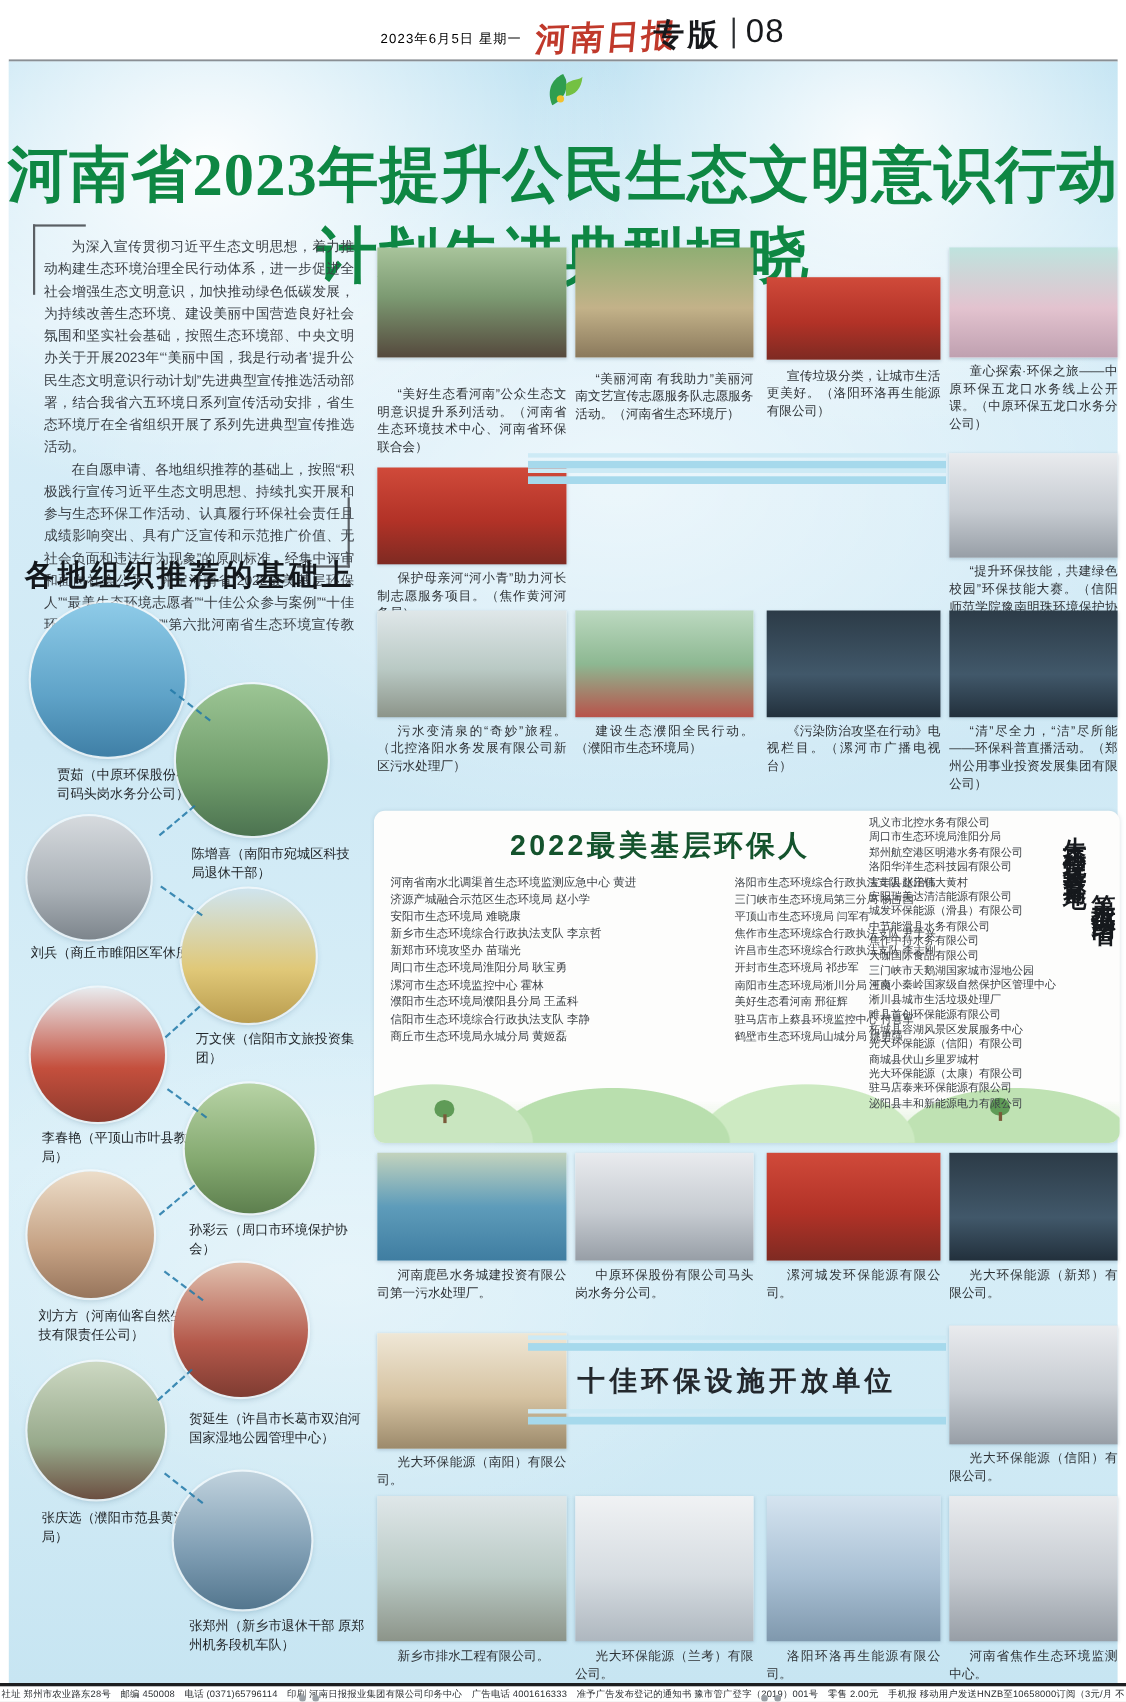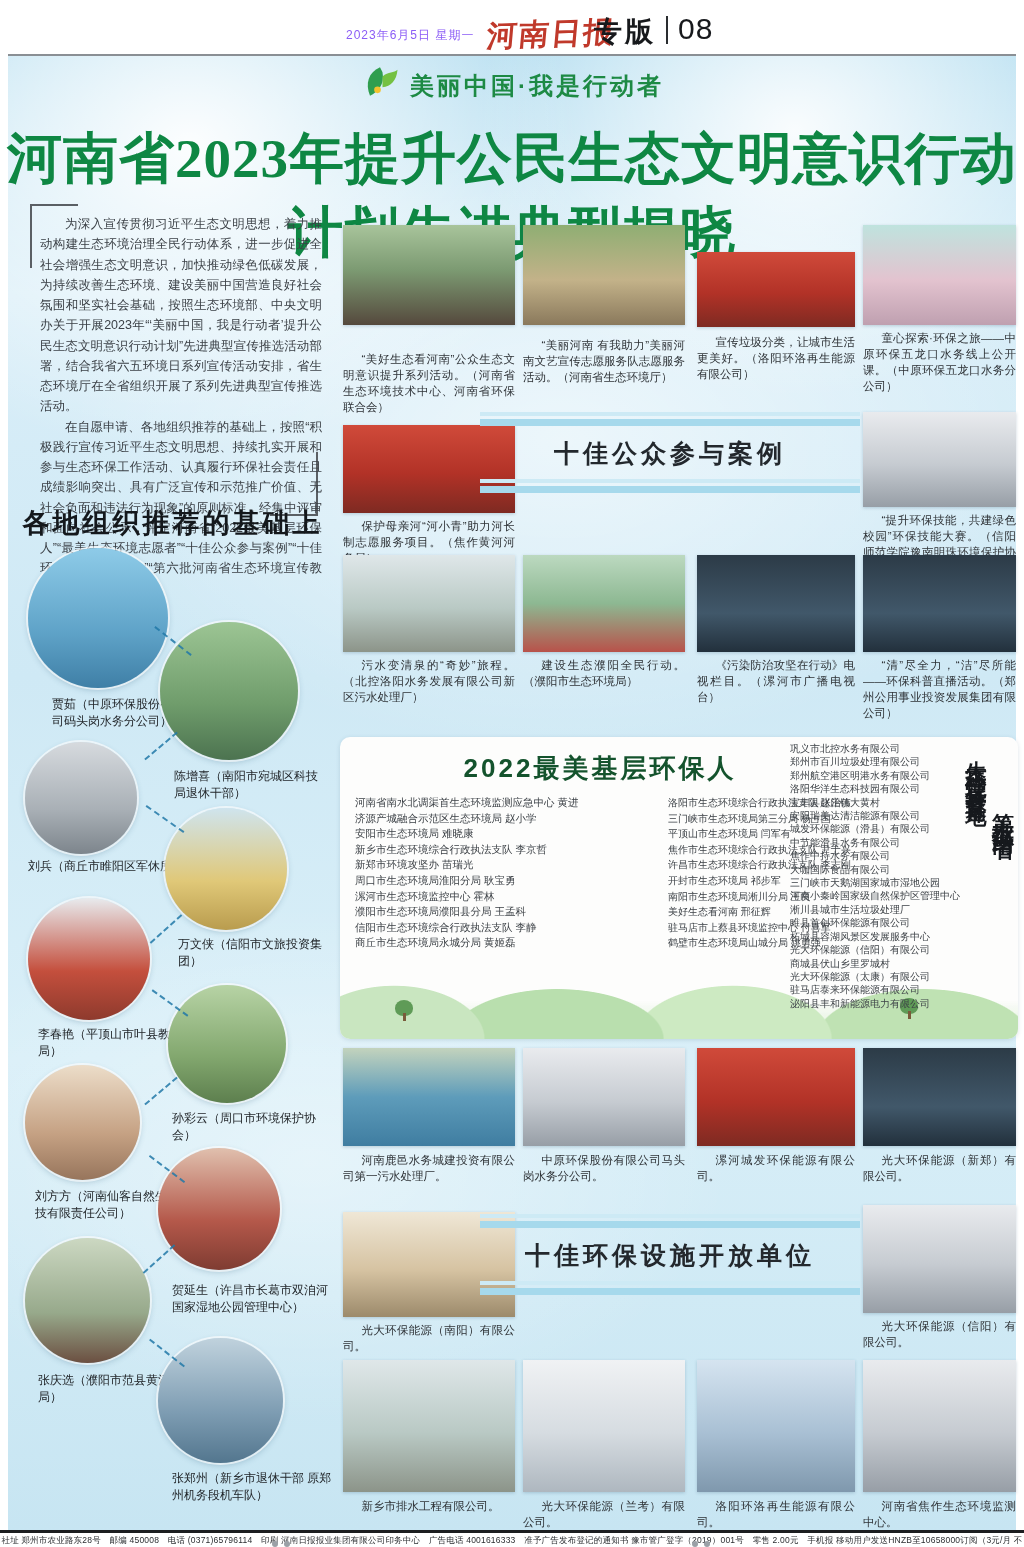--- a/index.html
+++ b/index.html
@@ -1,19 +1,19 @@
 <!DOCTYPE html>
 <html><head>
 <meta charset="utf-8">
 <style>
   html,body{margin:0;padding:0;background:#e9e9e9;}
   .page{position:relative;width:1024px;height:1547px;background:#ffffff;margin:0 auto;
         font-family:"Liberation Sans","DejaVu Sans",sans-serif;overflow:hidden;}
   
-  .date{position:absolute;top:27px;left:346px;font-size:12px;color:#8b5cf6;letter-spacing:1px;}
+  .date{position:absolute;top:27px;left:346px;font-size:12px;color:#000000;letter-spacing:1px;}
   .masthead{position:absolute;top:14px;left:487px;font-size:30px;font-weight:bold;color:#c0392b;
             font-family:"Liberation Serif","DejaVu Serif",serif;transform:skewX(-7deg) rotate(-2deg);letter-spacing:2px;}
   .section-label{position:absolute;top:13px;left:594px;font-size:28px;font-weight:800;color:#17191c;letter-spacing:3px;}
   .pageno-bar{position:absolute;top:16px;left:666px;width:2px;height:28px;background:#2a2d30;}
   .pageno{position:absolute;top:12px;left:678px;font-size:30px;color:#17191c;letter-spacing:1px;}
   .hline{position:absolute;top:54px;left:8px;width:1008px;height:2px;background:#8a8f94;}
   
   .sky{position:absolute;left:8px;top:56px;width:1008px;height:1476px;
        background:
         radial-gradient(55% 30% at 18% 6%, rgba(255,255,255,.95), rgba(255,255,255,0) 70%),
@@ -101,21 +101,20 @@
   <div class="sky"></div>
 
   <div class="logo-row">
     <span>
       <svg viewBox="0 0 48 48" width="40" height="40">
         <path d="M24 4 C10 10 6 24 12 38 C21 34 30 25 27 10 Z" fill="#2f9e4f"></path>
         <path d="M27 15 C34 9 41 11 45 7 C44 20 37 27 27 28 Z" fill="#74c143"></path>
         <circle cx="21" cy="31" r="4" fill="#f3c22e"></circle>
       </svg>
     </span>
-    <span class="logo-text">美丽中国·我是行动者</span>
   </div>
   <div class="headline">河南省2023年提升公民生态文明意识行动计划先进典型揭晓</div>
 
   <div class="mark-tl"></div>
   <div class="mark-br"></div>
   <div class="intro">
     <p>为深入宣传贯彻习近平生态文明思想，着力推动构建生态环境治理全民行动体系，进一步促进全社会增强生态文明意识，加快推动绿色低碳发展，为持续改善生态环境、建设美丽中国营造良好社会氛围和坚实社会基础，按照生态环境部、中央文明办关于开展2023年“‘美丽中国，我是行动者’提升公民生态文明意识行动计划”先进典型宣传推选活动部署，结合我省六五环境日系列宣传活动安排，省生态环境厅在全省组织开展了系列先进典型宣传推选活动。</p>
     <p>在自愿申请、各地组织推荐的基础上，按照“积极践行宣传习近平生态文明思想、持续扎实开展和参与生态环保工作活动、认真履行环保社会责任且成绩影响突出、具有广泛宣传和示范推广价值、无社会负面和违法行为现象”的原则标准，经集中评审和面向社会公示，评定河南省“2022最美基层环保人”“最美生态环境志愿者”“十佳公众参与案例”“十佳环保设施开放单位”“第六批河南省生态环境宣传教育基地”。现予以公布。</p>
   </div>
 
@@ -161,21 +160,20 @@
   <div class="cap" style="left:697px;top:334px;width:158px;">宣传垃圾分类，让城市生活更美好。（洛阳环洛再生能源有限公司）</div>
   <div class="cap" style="left:863px;top:330px;width:153px;">童心探索·环保之旅——中原环保五龙口水务线上公开课。（中原环保五龙口水务分公司）</div>
 
   <div class="ph g3" style="left:343px;top:425px;width:172px;height:88px;"></div>
   <div class="cap" style="left:343px;top:518px;width:172px;">保护母亲河“河小青”助力河长制志愿服务项目。（焦作黄河河务局）</div>
   <div class="banner" style="left:480px;top:412px;">
     <div class="stripes">
         <div class="s1"></div>
         <div class="s2"></div>
       </div>
-    <div class="banner-title">十佳公众参与案例</div>
     <div class="stripes">
         <div class="s1"></div>
         <div class="s2"></div>
       </div>
   </div>
   <div class="ph g5" style="left:863px;top:412px;width:153px;height:95px;"></div>
   <div class="cap" style="left:863px;top:512px;width:153px;">“提升环保技能，共建绿色校园”环保技能大赛。（信阳师范学院豫南明珠环境保护协会）</div>
 
   <div class="ph g2" style="left:343px;top:555px;width:172px;height:97px;"></div>
   <div class="ph g8" style="left:523px;top:555px;width:162px;height:97px;"></div>
@@ -212,21 +210,21 @@
     <div>许昌市生态环境综合行政执法支队 李志刚</div>
     <div>开封市生态环境局 祁步军</div>
     <div>南阳市生态环境局淅川分局 王良</div>
     <div>美好生态看河南 邢征辉</div>
     <div>驻马店市上蔡县环境监控中心 付喜军</div>
     <div>鹤壁市生态环境局山城分局 姚勇强</div>
   </div>
 
   <div class="list2" style="left:790px;top:742px;width:178px;">
     <div>巩义市北控水务有限公司</div>
-    <div>郑州市百川垃圾处理有限公司</div>
+    <div>周口市生态环境局淮阳分局</div>
     <div>郑州航空港区明港水务有限公司</div>
     <div>洛阳华洋生态科技园有限公司</div>
     <div>宝丰县赵庄镇大黄村</div>
     <div>安阳瑞美达清洁能源有限公司</div>
     <div>城发环保能源（滑县）有限公司</div>
     <div>中节能滑县水务有限公司</div>
     <div>焦作中持水务有限公司</div>
     <div>大咖国际食品有限公司</div>
     <div>三门峡市天鹅湖国家城市湿地公园</div>
     <div>河南小秦岭国家级自然保护区管理中心</div>

